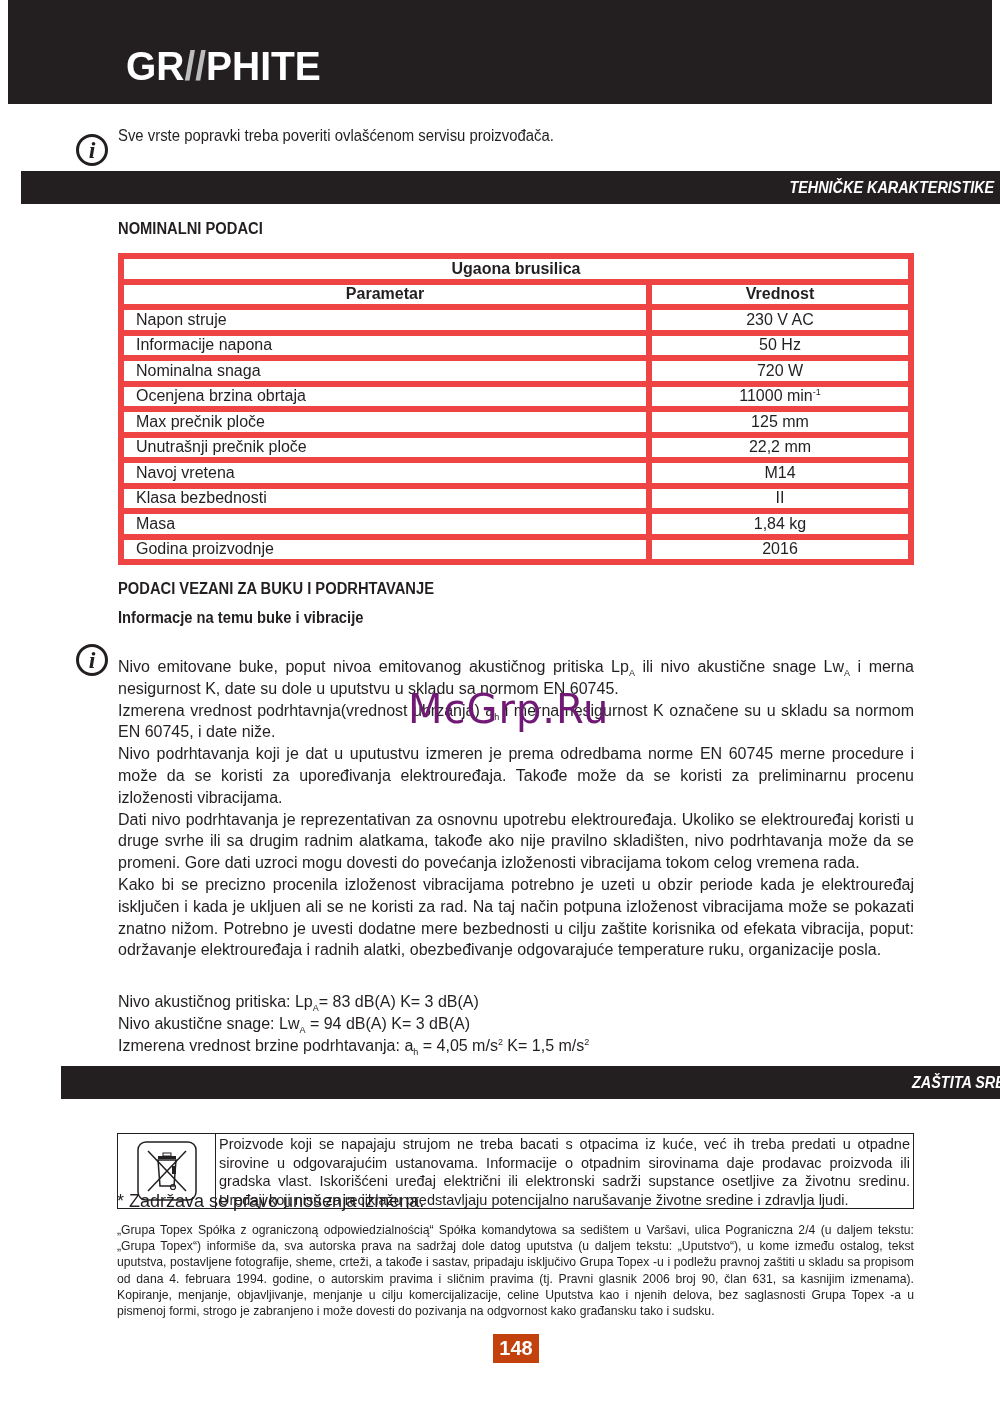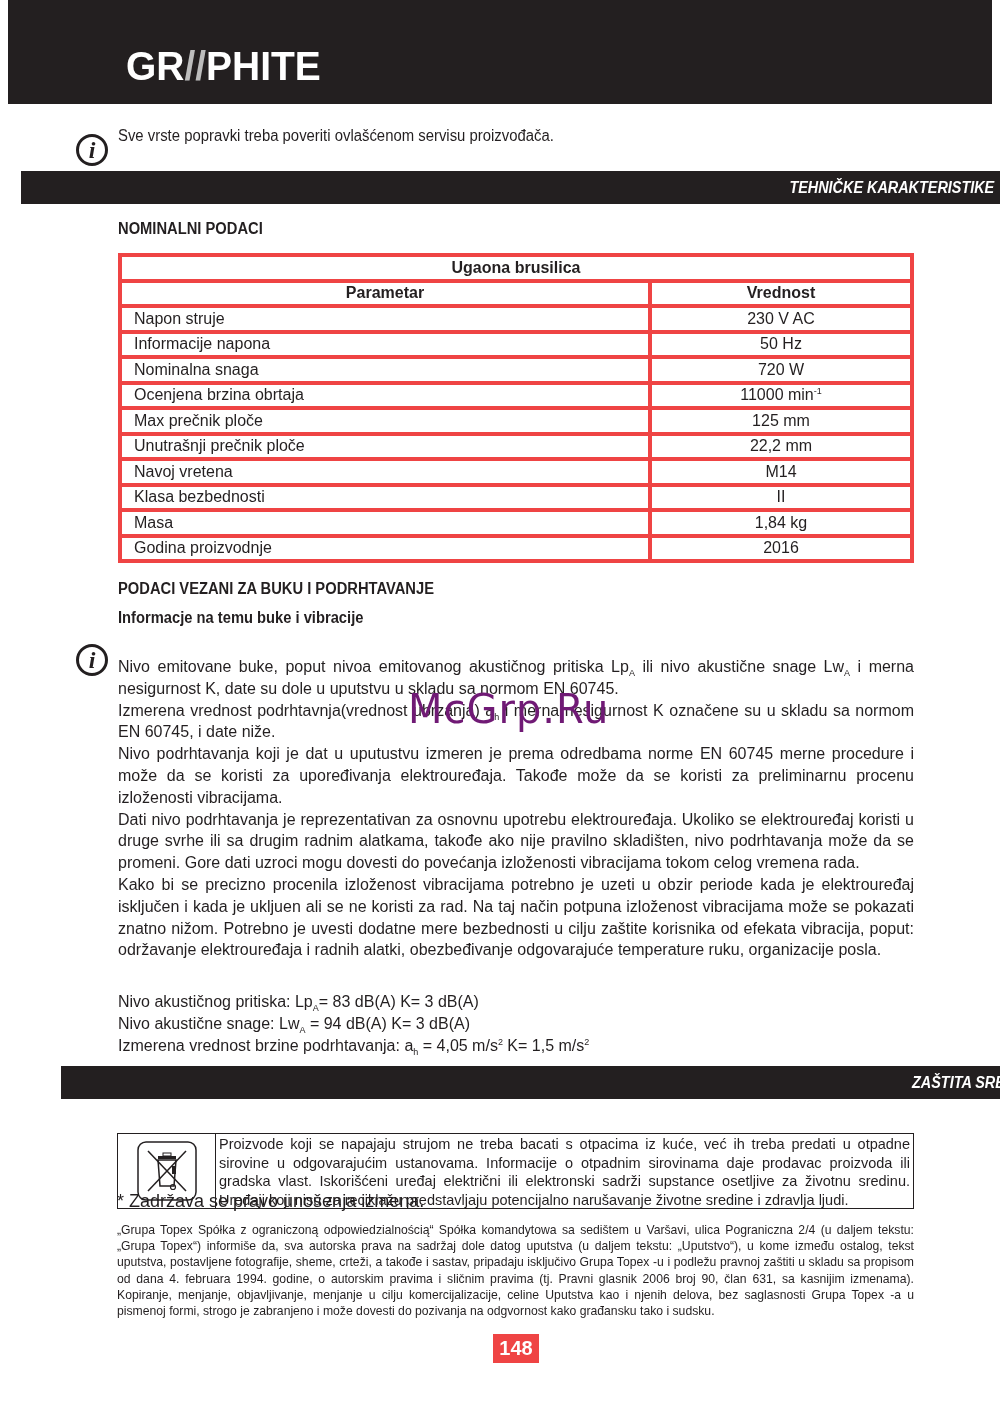--- a/index.html
+++ b/index.html
@@ -38,21 +38,21 @@
   .section-band span { display: inline-block; transform: scaleX(0.9); }
   .subhead {
     position: absolute; left: 118px; font-weight: bold; font-size: 16px;
     color: #231f20; transform: scaleX(0.92); transform-origin: left top; white-space: nowrap;
   }
   table.spec {
     position: absolute; left: 118px; top: 253px; width: 796px;
     border-collapse: collapse; font-size: 16px; color: #231f20;
   }
   table.spec td, table.spec th {
-    border: 4px solid #ef4444; height: 25.5px; padding: 0 12px;
+    border: 6px solid #ef4444; height: 25.5px; padding: 0 12px;
     box-sizing: border-box;
   }
   table.spec th { font-weight: bold; text-align: center; }
   table.spec td.val { text-align: center; width: 262px; }
   sup { font-size: 9px; vertical-align: 6px; line-height: 0; }
   sub { font-size: 9px; vertical-align: -4px; line-height: 0; }
   .para {
     position: absolute; left: 118px; width: 796px; font-size: 16px; line-height: 21.8px;
     color: #231f20; text-align: justify;
   }
@@ -74,21 +74,21 @@
     flex: 1; padding: 1px 3px 0 3px; font-size: 14.5px; line-height: 18.7px;
     text-align: justify; color: #231f20;
   }
   .note { position: absolute; left: 117px; top: 1191px; font-size: 18px; color: #231f20; }
   .legal {
     position: absolute; left: 117px; top: 1222px; width: 797px;
     font-size: 12.2px; line-height: 16.2px; text-align: justify; color: #231f20;
   }
   .page-num {
     position: absolute; left: 493px; top: 1334px; width: 46px; height: 29px;
-    background: #ef4444; color: #fff; font-weight: bold; font-size: 20px;
+    background: #c2410c; color: #fff; font-weight: bold; font-size: 20px;
     text-align: center; line-height: 29px;
   }
   .watermark {
     position: absolute; left: 408px; top: 686px; font-size: 40px; color: #701a75;
     font-family: "DejaVu Sans", sans-serif; letter-spacing: 1px; pointer-events: none;
   }
 </style>
 </head>
 <body>
 

